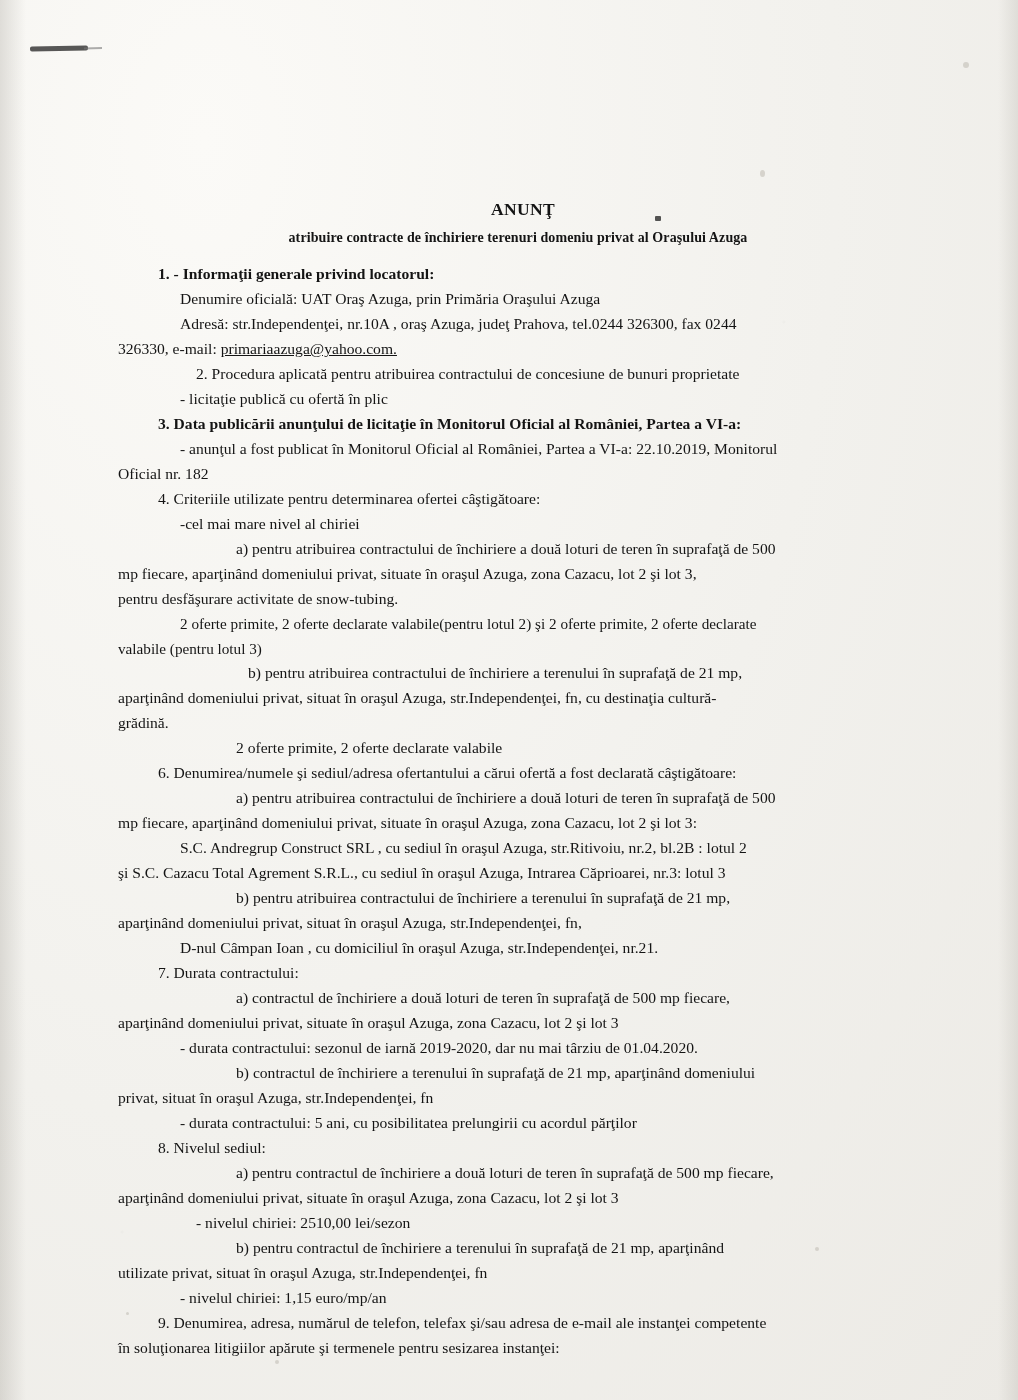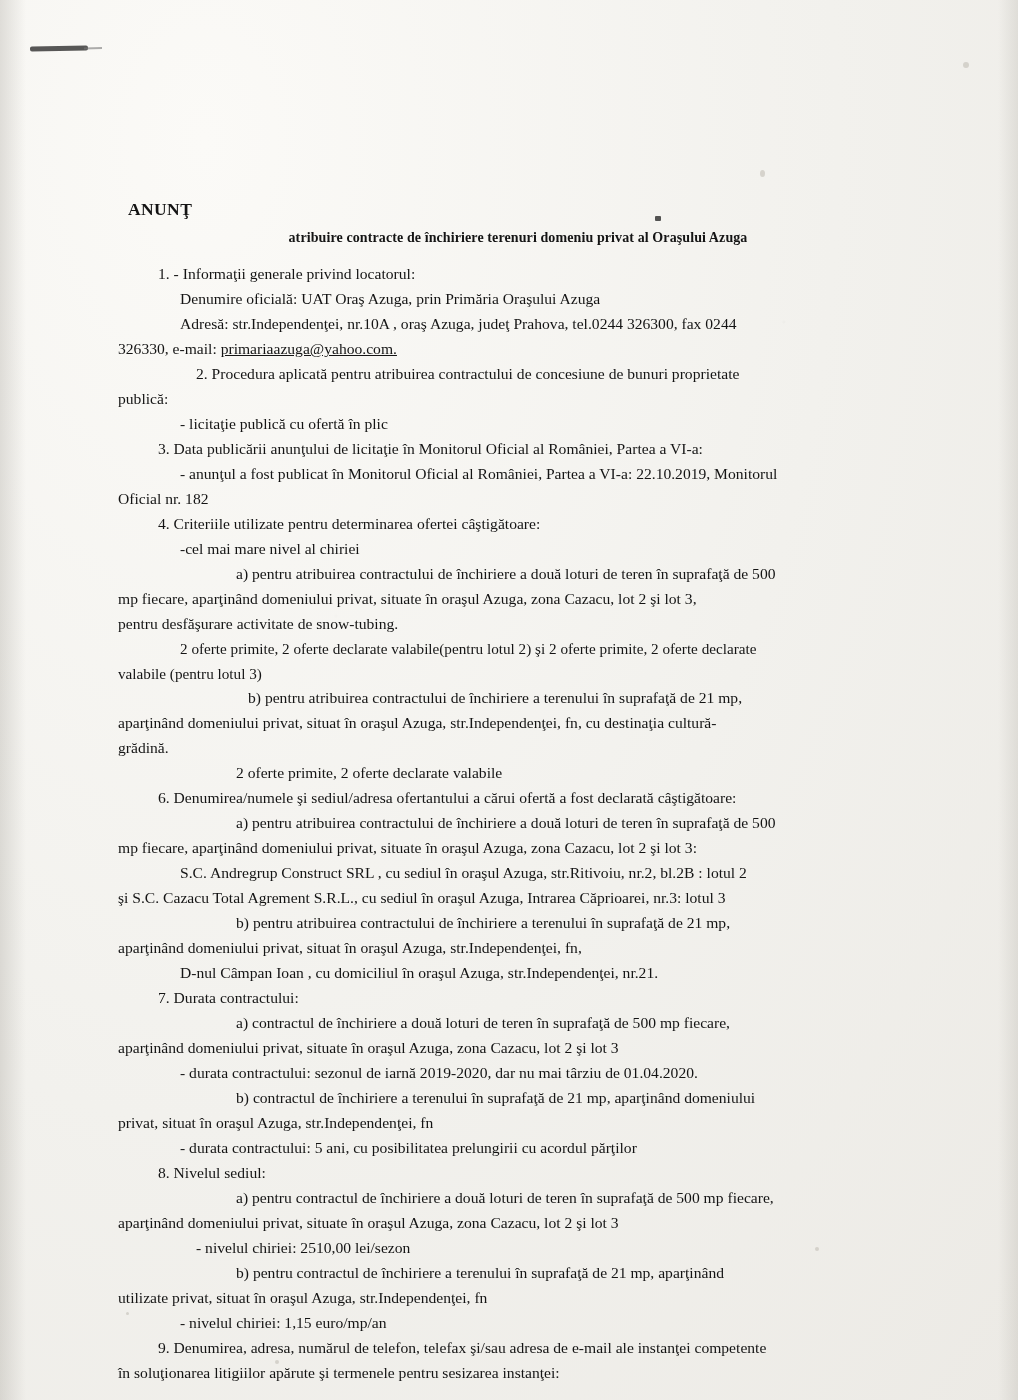--- a/index.html
+++ b/index.html
@@ -77,20 +77,21 @@
     position: absolute;
     left: 118px;
     top: 196px;
     width: 800px;
     font-size: 15.6px;
     line-height: 1.54;
     color: #141414;
   }
 
   .title {
+    text-align: center;
     font-weight: bold;
     font-size: 17.5px;
     letter-spacing: .4px;
     margin: 0 0 4px 0;
     padding-left: 10px;
   }
   .subtitle {
     text-align: center;
     font-weight: bold;
     font-size: 14px;
@@ -104,21 +105,21 @@
     width: 6px; height: 5px;
     background: #2b2b2b;
     border-radius: 1px;
     opacity: .8;
   }
 
   p {
     margin: 0 0 1px 0;
     text-align: justify;
   }
-  .b { font-weight: normal; }
+  .b { font-weight: bold; }
   .i1 { padding-left: 40px; }
   .i2 { padding-left: 62px; }
   .i3 { padding-left: 78px; }
   .i4 { padding-left: 118px; }
   .i5 { padding-left: 130px; }
   .hang { padding-left: 0; }
   .link {
     text-decoration: underline;
     color: #141414;
   }
@@ -153,21 +154,20 @@
     <p class="i2">Adresă: str.Independenţei, nr.10A , oraş Azuga, judeţ Prahova, tel.0244 326300, fax 0244</p>
     <p class="hang">
       <span>326330, e-mail:</span>
       <span class="link">primariaazuga@yahoo.com.</span>
     </p>
 
     <p class="i3">
       <span>2.</span>
       <span>Procedura aplicată pentru atribuirea contractului de concesiune de bunuri proprietate</span>
     </p>
-    <p class="hang">publică:</p>
     <p class="i2">- licitaţie publică cu ofertă în plic</p>
 
     <p class="i1 b">
       <span>3.</span>
       <span>Data publicării anunţului de licitaţie în Monitorul Oficial al României, Partea a VI-a:</span>
     </p>
     <p class="i2">- anunţul a fost publicat în Monitorul Oficial al României, Partea a VI-a: 22.10.2019, Monitorul</p>
     <p class="hang">Oficial nr. 182</p>
 
     <p class="i1">

